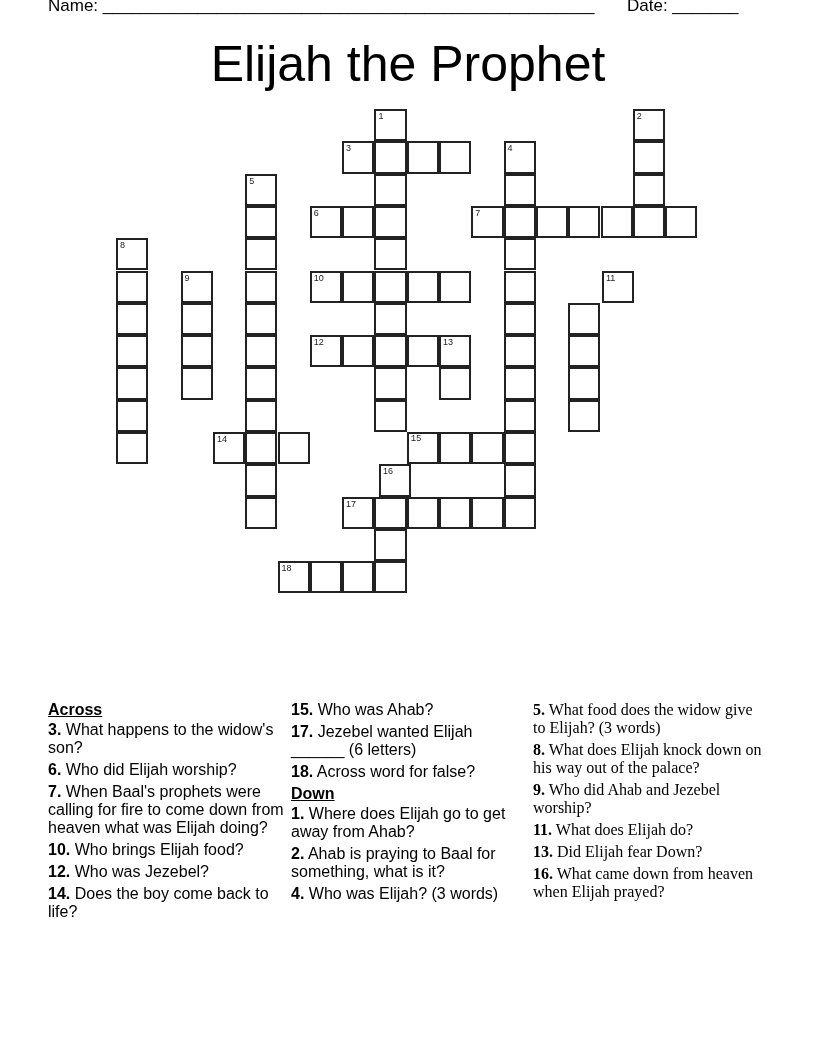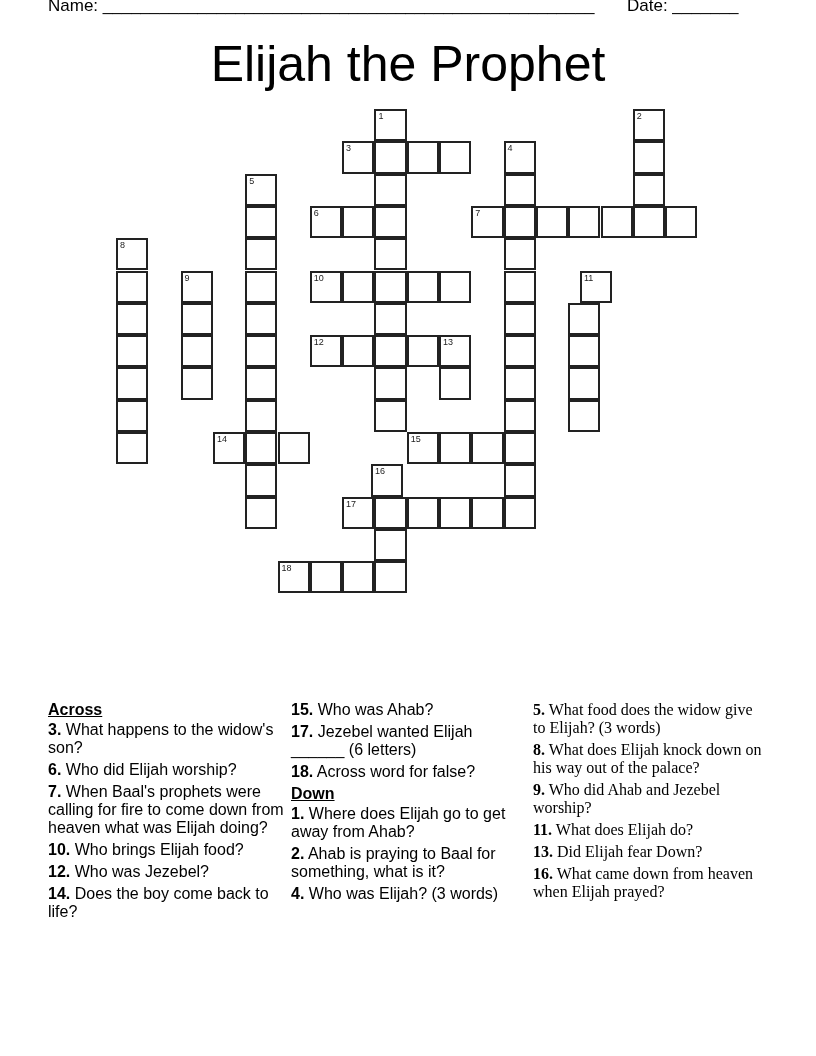--- a/index.html
+++ b/index.html
@@ -100,46 +100,46 @@
     </div>
     <div class="cell" style="left: 181.6px; top: 303.8px;"></div>
     <div class="cell" style="left: 181.6px; top: 336.1px;"></div>
     <div class="cell" style="left: 181.6px; top: 368.4px;"></div>
     <div class="cell" style="left: 310.8px; top: 271.5px;">
       <span class="num">10</span>
     </div>
     <div class="cell" style="left: 343.1px; top: 271.5px;"></div>
     <div class="cell" style="left: 407.7px; top: 271.5px;"></div>
     <div class="cell" style="left: 440px; top: 271.5px;"></div>
-    <div class="cell" style="left: 581px; top: 271.5px;">
+    <div class="cell" style="left: 603px; top: 271.5px;">
       <span class="num">11</span>
     </div>
     <div class="cell" style="left: 569.2px; top: 303.8px;"></div>
     <div class="cell" style="left: 569.2px; top: 336.1px;"></div>
     <div class="cell" style="left: 569.2px; top: 368.4px;"></div>
     <div class="cell" style="left: 569.2px; top: 400.7px;"></div>
     <div class="cell" style="left: 310.8px; top: 336.1px;">
       <span class="num">12</span>
     </div>
     <div class="cell" style="left: 343.1px; top: 336.1px;"></div>
     <div class="cell" style="left: 407.7px; top: 336.1px;"></div>
     <div class="cell" style="left: 440px; top: 336.1px;">
       <span class="num">13</span>
     </div>
     <div class="cell" style="left: 440px; top: 368.4px;"></div>
     <div class="cell" style="left: 213.9px; top: 433px; text-align: center;">
       <span class="num">14</span>
     </div>
     <div class="cell" style="left: 278.5px; top: 433px;"></div>
-    <div class="cell" style="left: 407.7px; top: 433px;">
+    <div class="cell" style="left: 407.7px; top: 433px; font-family: Liberation Mono, monospace;">
       <span class="num">15</span>
     </div>
     <div class="cell" style="left: 440px; top: 433px;"></div>
     <div class="cell" style="left: 472.3px; top: 433px;"></div>
-    <div class="cell" style="left: 372px; top: 465.3px;">
+    <div class="cell" style="left: 380px; top: 465.3px;">
       <span class="num">16</span>
     </div>
     <div class="cell" style="left: 375.4px; top: 497.6px;"></div>
     <div class="cell" style="left: 375.4px; top: 529.9px;"></div>
     <div class="cell" style="left: 375.4px; top: 562.2px;"></div>
     <div class="cell" style="left: 343.1px; top: 497.6px;">
       <span class="num">17</span>
     </div>
     <div class="cell" style="left: 407.7px; top: 497.6px;"></div>
     <div class="cell" style="left: 440px; top: 497.6px;"></div>

